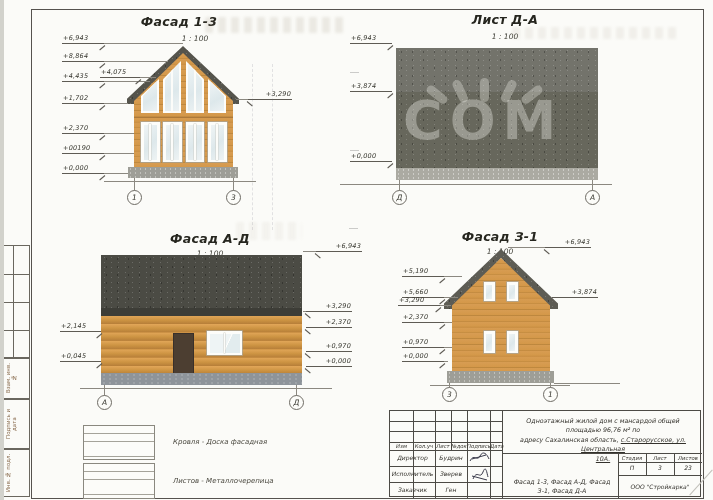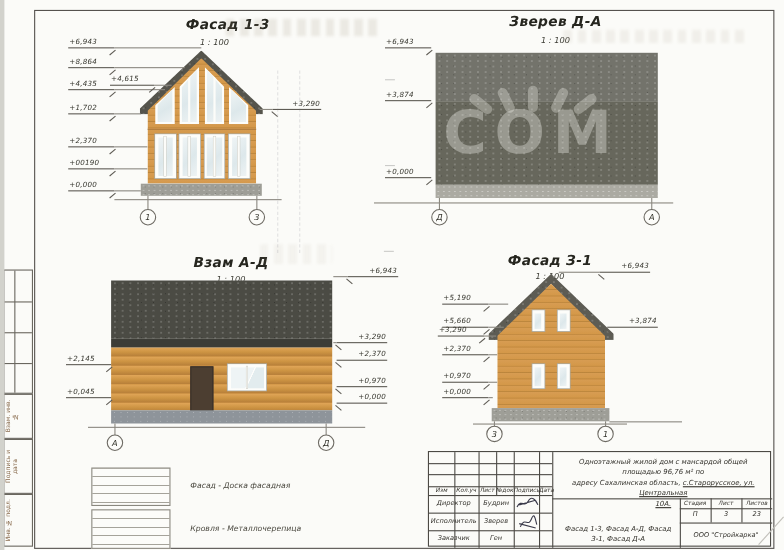--- a/index.html
+++ b/index.html
@@ -53,21 +53,21 @@
   .dash{position:absolute;height:1px;background:rgba(60,60,60,.25);}
   .door{position:absolute;background:#4c3e31;border:1px solid #39302a;}
   .sig path{stroke:#3a3a4a;fill:none;stroke-width:1;}
 </style>
 </head>
 <body>
 
 <div id="frame" class="abs"></div>
 
 <div class="abs">
-  <div class="abs ftitle" style="left:137px;top:14px;width:140px;">Фасад 1-3</div>
+  <div class="abs ftitle" style="left:109px;top:14px;width:140px;">Фасад 1-3</div>
   <div class="abs fscale" style="left:125px;top:34px;width:140px;">1 : 100</div>
 
   <div class="abs roofdark" style="left:127px;top:46px;width:112px;height:58px;clip-path:polygon(50% 0%,100% 91%,100% 100%,91% 100%,50% 15%,9% 100%,0% 100%,0% 91%);"></div>
   <div class="abs wood13" style="left:134px;top:53px;width:99px;height:114px;clip-path:polygon(49.5% 0%,100% 42%,100% 100%,0% 100%,0% 42%);"></div>
   <div class="abs" style="left:134px;top:117px;width:99px;height:1px;background:rgba(120,80,30,.45);"></div>
 
   <div class="awin" style="left:141px;top:79px;width:18px;height:34px;clip-path:polygon(0% 50%,100% 0%,100% 100%,0% 100%);">
       <i style="clip-path:polygon(0% 50%,100% 0%,100% 100%,0% 100%);"></i>
     </div>
   <div class="awin" style="left:163px;top:61px;width:18px;height:52px;clip-path:polygon(0% 35%,100% 0%,100% 100%,0% 100%);">
@@ -107,21 +107,21 @@
   <div class="lead" style="left:104px;top:43px;width:79px;"></div>
   <div class="elev l" style="left:62px;top:50px;width:42px;">
       <span class="ev">+8,864</span>
     </div>
   <div class="lead" style="left:104px;top:61px;width:64px;"></div>
   <div class="elev l" style="left:62px;top:70px;width:42px;">
       <span class="ev">+4,435</span>
     </div>
   <div class="lead" style="left:104px;top:81px;width:46px;"></div>
   <div class="elev l" style="left:100px;top:66px;width:40px;">
-      <span class="ev">+4,615</span>
+      <span class="ev">+4,075</span>
     </div>
   <div class="lead" style="left:140px;top:77px;width:16px;"></div>
   <div class="elev l" style="left:62px;top:92px;width:42px;">
       <span class="ev">+1,702</span>
     </div>
   <div class="lead" style="left:104px;top:103px;width:24px;"></div>
   <div class="elev l" style="left:62px;top:122px;width:42px;">
       <span class="ev">+2,370</span>
     </div>
   <div class="lead" style="left:104px;top:133px;width:30px;"></div>
@@ -140,21 +140,21 @@
   <div class="lead" style="left:236px;top:99px;width:12px;"></div>
 
   <div class="base" style="left:104px;top:181px;width:152px;"></div>
   <div class="axline" style="left:134px;top:178px;height:13px;"></div>
   <div class="axline" style="left:233px;top:178px;height:13px;"></div>
   <div class="ax" style="left:127px;top:190px;">1</div>
   <div class="ax" style="left:226px;top:190px;">3</div>
 </div>
 
 <div class="abs">
-  <div class="abs ftitle" style="left:435px;top:12px;width:140px;">Зверев Д-А</div>
+  <div class="abs ftitle" style="left:435px;top:12px;width:140px;">Лист Д-А</div>
   <div class="abs fscale" style="left:435px;top:32px;width:140px;">1 : 100</div>
 
   <div class="abs roofdark" style="left:396px;top:48px;width:202px;height:44px;background-color:#73736b;"></div>
   <div class="abs roofdark" style="left:396px;top:92px;width:202px;height:76px;background-color:#67675c;"></div>
   <div class="abs" style="left:396px;top:168px;width:202px;height:12px;background:#abaaa2;background-image:radial-gradient(circle,rgba(255,255,255,.4) 0 .6px,transparent .8px);background-size:5px 4px;"></div>
 
   <div class="abs" style="left:440px;top:60px;width:90px;height:42px;">
     <div class="ray" style="left:2px;transform:rotate(-52deg);"></div>
     <div class="ray" style="left:21px;transform:rotate(-26deg);"></div>
     <div class="ray" style="left:40px;transform:rotate(0deg);"></div>
@@ -174,21 +174,21 @@
     </div>
 
   <div class="base" style="left:340px;top:184px;width:272px;"></div>
   <div class="axline" style="left:399px;top:180px;height:11px;"></div>
   <div class="axline" style="left:592px;top:180px;height:11px;"></div>
   <div class="ax" style="left:392px;top:190px;">Д</div>
   <div class="ax" style="left:585px;top:190px;">А</div>
 </div>
 
 <div class="abs">
-  <div class="abs ftitle" style="left:140px;top:231px;width:140px;">Взам А-Д</div>
+  <div class="abs ftitle" style="left:140px;top:231px;width:140px;">Фасад А-Д</div>
   <div class="abs fscale" style="left:140px;top:249px;width:140px;">1 : 100</div>
 
   <div class="abs roofdark" style="left:101px;top:255px;width:201px;height:53px;background-color:#4b4b44;"></div>
   <div class="abs" style="left:101px;top:308px;width:201px;height:8px;background:#3d3d37;"></div>
   <div class="abs woodAD" style="left:101px;top:316px;width:201px;height:57px;"></div>
   <div class="door" style="left:172.5px;top:333px;width:19.5px;height:40px;"></div>
   <div class="win" style="left:207px;top:331px;width:35px;height:24px;">
       <i style="background:linear-gradient(115deg,#eef4f5 0 55%,#fdfdfb 56% 58%,#e2ecee 59% 100%);"></i>
       <b></b>
     </div>
@@ -284,23 +284,23 @@
   <div class="base" style="left:430px;top:385px;width:140px;"></div>
   <div class="base" style="left:554px;top:383px;width:66px;"></div>
   <div class="axline" style="left:449px;top:383px;height:8px;"></div>
   <div class="axline" style="left:550px;top:383px;height:8px;"></div>
   <div class="ax" style="left:442px;top:387px;">3</div>
   <div class="ax" style="left:543px;top:387px;">1</div>
 </div>
 
 <div class="abs">
   <div class="sw" style="left:83px;top:425px;width:70px;height:33px;"></div>
-  <div class="leg" style="left:173px;top:438px;">Фасад - Доска фасадная</div>
+  <div class="leg" style="left:173px;top:438px;">Кровля - Доска фасадная</div>
   <div class="sw" style="left:83px;top:463px;width:70px;height:34px;"></div>
-  <div class="leg" style="left:173px;top:477px;">Кровля - Металлочерепица</div>
+  <div class="leg" style="left:173px;top:477px;">Листов - Металлочерепица</div>
 </div>
 
 <div class="abs" style="left:389px;top:410px;width:312px;height:87px;border:1.2px solid #4c4a45;box-sizing:border-box;">
 
   <div class="tb-line-v" style="left:23px;top:0;height:87px;"></div>
   <div class="tb-line-v" style="left:45px;top:0;height:87px;"></div>
   <div class="tb-line-v" style="left:61px;top:0;height:39px;"></div>
   <div class="tb-line-v" style="left:77px;top:0;height:87px;"></div>
   <div class="tb-line-v" style="left:100px;top:0;height:87px;"></div>
   <div class="tb-line-v" style="left:112px;top:0;height:87px;"></div>

